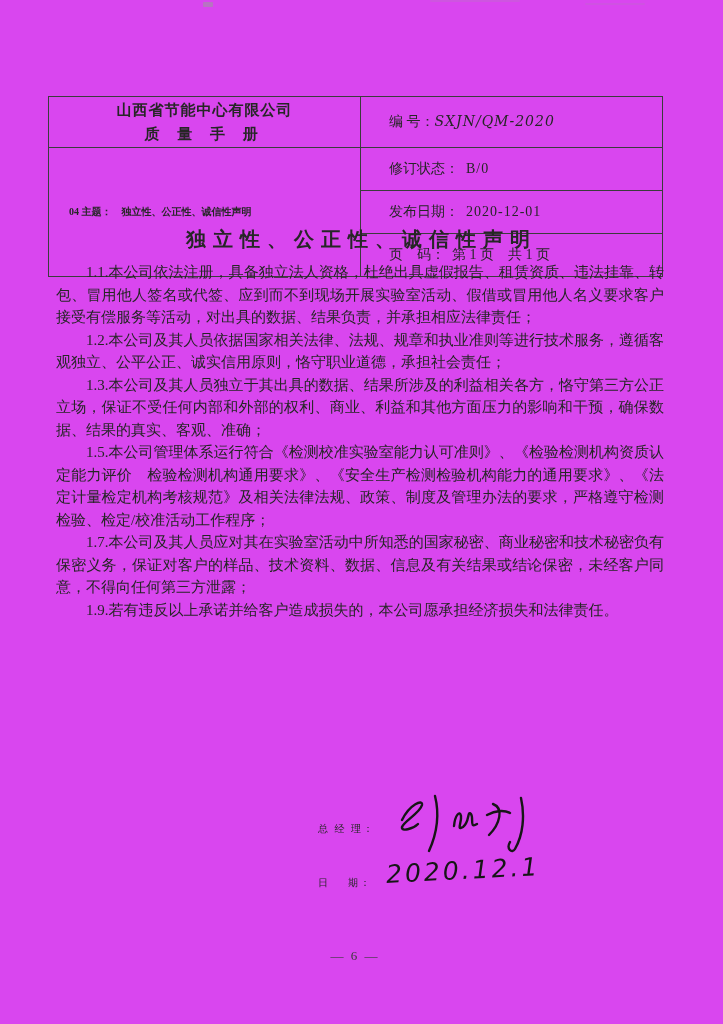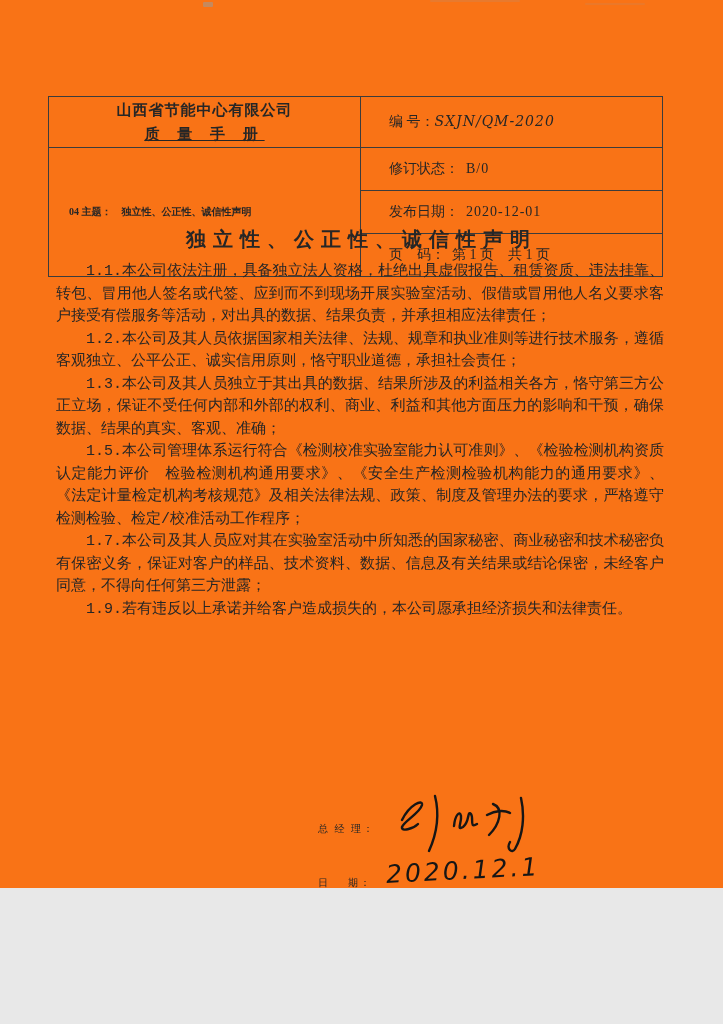--- a/index.html
+++ b/index.html
@@ -1,20 +1,20 @@
 <!DOCTYPE html>
 <html><head>
 <meta charset="utf-8">
 <style>
   html,body { margin:0; padding:0; background:#e8e8e8; }
   .page {
     position:relative;
-    width:723px; height:888px;
+    width:723px; height:1024px;
     margin:0 auto;
-    background:#f97316;
+    background:#d946ef;
     overflow:hidden;
     font-family:"Liberation Serif","DejaVu Serif",serif;
     color:#262626;
   }
   
   .speck { position:absolute; background:#9a9a9a; opacity:.55; border-radius:1px; }
   .speck.s1 { left:203px; top:2px;  width:10px; height:5px; }
   .speck.s2 { left:430px; top:0;    width:90px; height:2px; opacity:.18; }
   .speck.s3 { left:585px; top:3px;  width:60px; height:2px; opacity:.15; }
 
@@ -23,41 +23,41 @@
     position:absolute; left:48px; top:96px;
     width:612px; height:92px;
     border-collapse:collapse; table-layout:fixed;
   }
   table.header-table td { border:1.2px solid #3c3c3c; padding:0; vertical-align:middle; }
   .col-left  { width:311px; }
   .col-right { width:301px; }
 
   .company-cell { text-align:center; font-weight:bold; font-size:15px; line-height:17px; }
   .company-name { display:block; letter-spacing:1px; }
-  .manual-title { display:block; letter-spacing:7px; margin-top:7px;text-decoration:underline; }
+  .manual-title { display:block; letter-spacing:7px; margin-top:7px; }
 
   .subject-cell { font-weight:bold; font-size:10px; padding-left:8px; white-space:pre; }
   .subject-cell .lbl { margin-right:10px; }
 
   .meta-cell { font-size:14px; white-space:pre; padding-left:8px; line-height:1; }
   .docno-cell { padding-left:20px; font-size:14px; white-space:pre; }
   .docno-value { font-family:"DejaVu Serif",serif; font-style:italic; letter-spacing:1px; }
   .meta-value { letter-spacing:1px; }
 
   
   .doc-title {
     position:absolute; left:0; top:226px; width:100%;
     text-align:center; font-size:20px; font-weight:bold;
     letter-spacing:7px; margin:0;
   }
 
   
   .body-text {
     position:absolute; left:56px; top:261px; width:608px;
-    font-size:15px; line-height:22.5px; text-align:justify;font-family:Liberation Mono, monospace;
+    font-size:15px; line-height:22.5px; text-align:justify;
   }
   .body-text p { margin:0; text-indent:2em; }
 
   
   .sig-label {
     position:absolute; font-size:10px; letter-spacing:2px; white-space:pre;
   }
   .sig-label.manager { left:318px; top:822px; }
   .sig-label.date    { left:318px; top:876px; }
   .signature-svg { position:absolute; left:392px; top:790px; }

